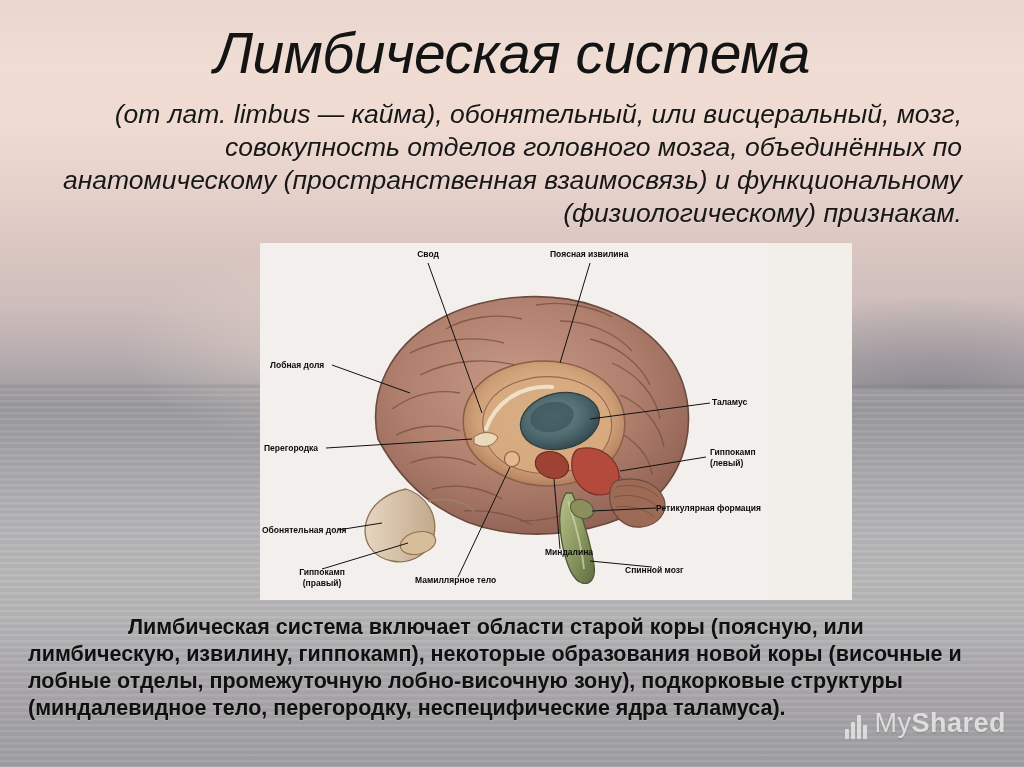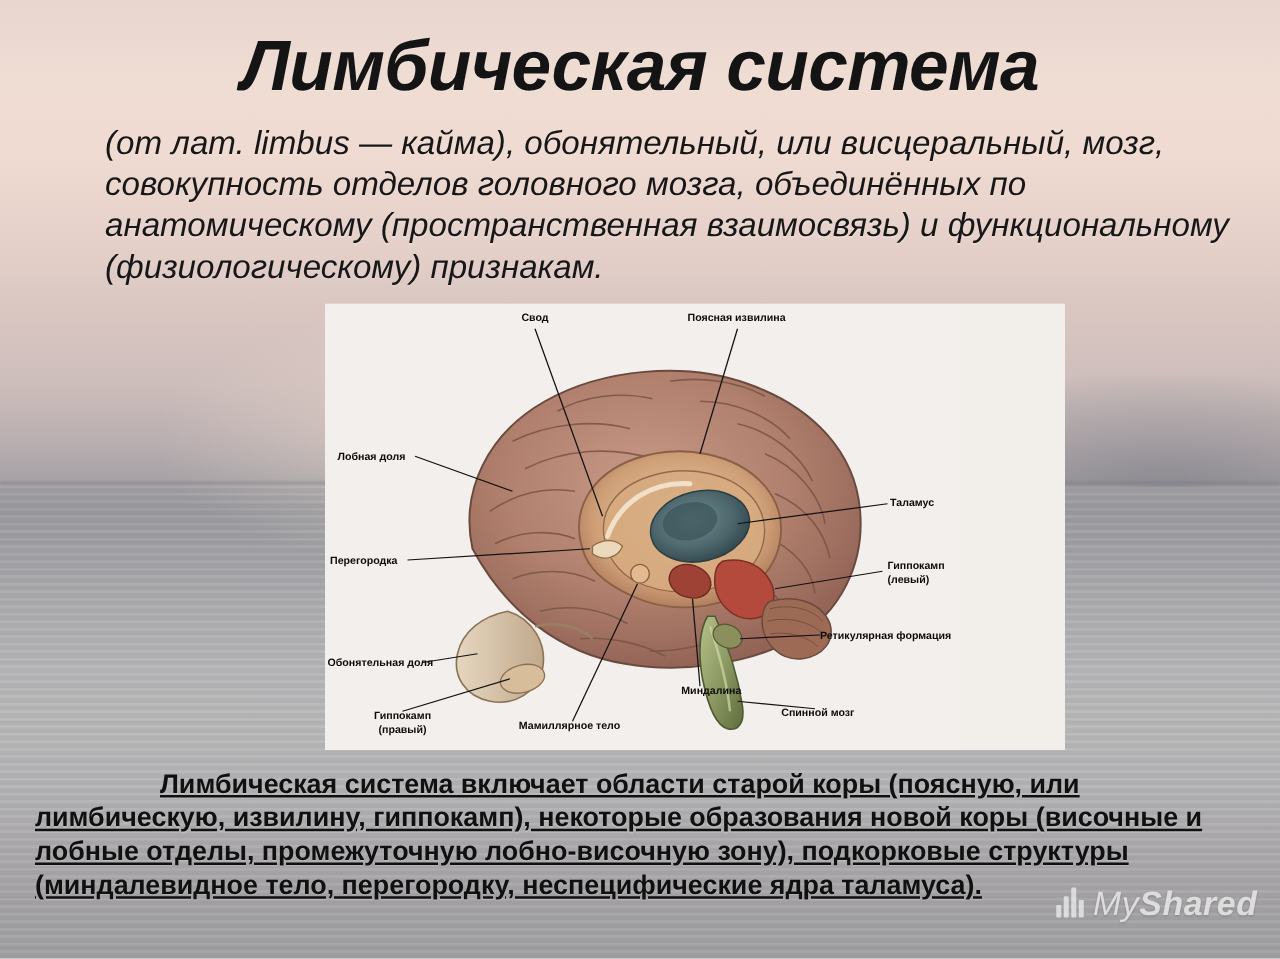--- a/index.html
+++ b/index.html
@@ -82,42 +82,41 @@
 
   
   .title {
     position: absolute;
     top: 22px;
     left: 0;
     width: 1024px;
     text-align: center;
     font-family: "Liberation Sans", sans-serif;
     font-style: italic;
-    font-weight: bold;
+    font-weight: normal;
     font-size: 57px;
     line-height: 62px;
     color: #141414;
     letter-spacing: -0.5px;
     text-shadow: 0 1px 0 rgba(255,255,255,0.25);
   }
 
   
   .intro {
     position: absolute;
     top: 98px;
     left: 62px;
     width: 900px;
-    text-align: left;
+    text-align: right;
     font-family: "Liberation Sans", sans-serif;
     font-style: italic;
     font-size: 26.5px;
     line-height: 33px;
     color: #171717;
     text-shadow: 0 1px 0 rgba(255,255,255,0.2);
-    margin-left: 22px;
   }
 
   
   .figure {
     position: absolute;
     left: 260px;
     top: 243px;
     width: 592px;
     height: 357px;
     background: #f2eeea;
@@ -133,34 +132,32 @@
     left: 28px;
     top: 614px;
     width: 980px;
     font-family: "Liberation Sans", sans-serif;
     font-weight: bold;
     font-size: 21.5px;
     line-height: 27px;
     color: #101010;
     text-indent: 100px;
     text-shadow: 0 1px 0 rgba(255,255,255,0.18);
-    text-decoration: underline;
   }
 
   
   .watermark {
     position: absolute;
     right: 18px;
     bottom: 28px;
     display: flex;
-    align-items: flex-start;
+    align-items: flex-end;
     gap: 7px;
     opacity: 0.72;
     pointer-events: none;
-    font-style: italic;
   }
   .watermark .wm-bars {
     display: flex;
     align-items: flex-end;
     gap: 2px;
     height: 26px;
   }
   .watermark .wm-bars i {
     display: block;
     width: 4px;

